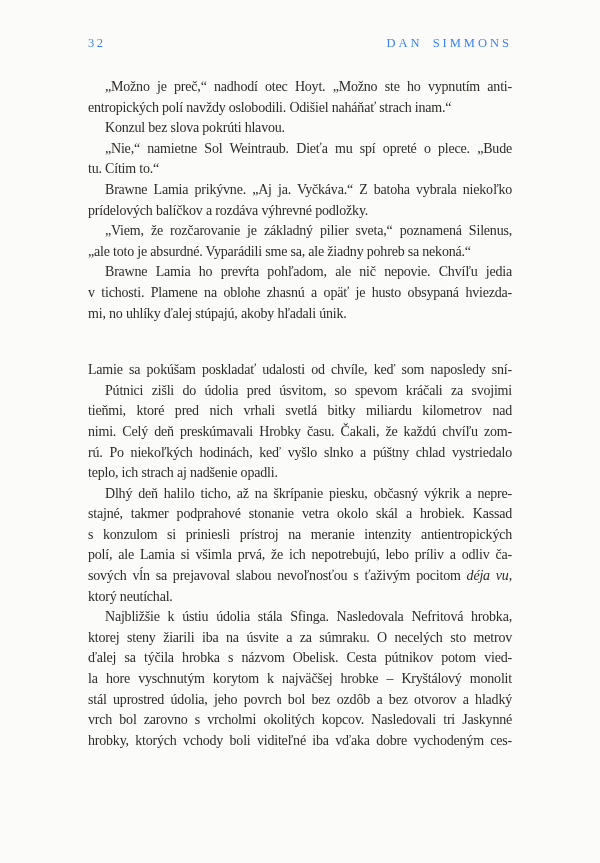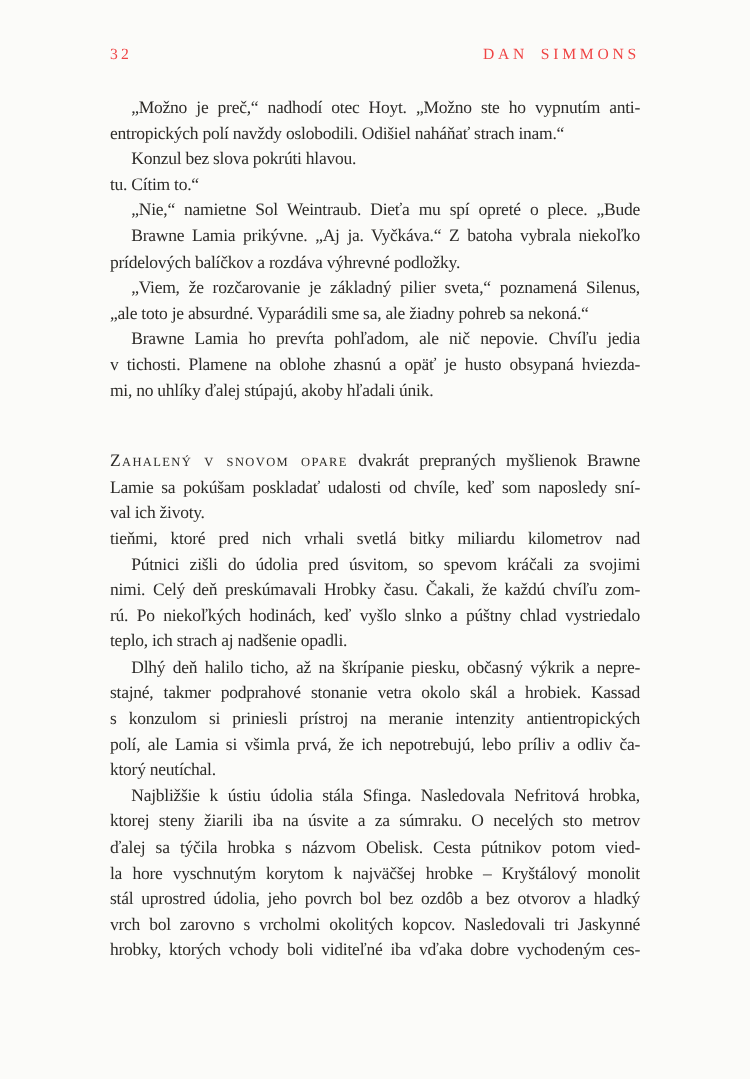--- a/index.html
+++ b/index.html
@@ -20,21 +20,21 @@
     height: 863px;
     padding: 36px 88px 0 88px;
     background: #fbfbf9;
   }
   .running-head {
     display: flex;
     justify-content: space-between;
     align-items: baseline;
     font-size: 12.5px;
     line-height: 14px;
-    color: #ef4444;
+    color: #3b82f6;
   }
   .page-num {
     letter-spacing: 2.5px;
   }
   .author {
     letter-spacing: 3px;
     word-spacing: 4px;
   }
   .body-text {
     margin-top: 27px;
@@ -72,53 +72,52 @@
   </div>
   <main class="body-text">
       <div class="para">
         <div class="line full indent" style="word-spacing: 4.03437px;"><span class="inner"><span>„Možno je preč,“ nadhodí otec Hoyt. „Možno ste ho vypnutím anti-</span></span></div>
         <div class="line"><span class="inner"><span>entropických polí navždy oslobodili. Odišiel naháňať strach inam.“</span></span></div>
       </div>
       <div class="para">
         <div class="line indent"><span class="inner"><span>Konzul bez slova pokrúti hlavou.</span></span></div>
       </div>
       <div class="para">
+        <div class="line full indent" style="word-spacing: 4.02344px;"><span class="inner"><span>„Nie,“ namietne Sol Weintraub. Dieťa mu spí opreté o plece. „Bude</span></span></div>
         <div class="line"><span class="inner"><span>tu. Cítim to.“</span></span></div>
-        <div class="line full indent" style="word-spacing: 4.02344px;"><span class="inner"><span>„Nie,“ namietne Sol Weintraub. Dieťa mu spí opreté o plece. „Bude</span></span></div>
       </div>
       <div class="para">
         <div class="line full indent" style="word-spacing: 2.89062px; text-align: center;"><span class="inner"><span>Brawne Lamia prikývne. „Aj ja. Vyčkáva.“ Z batoha vybrala niekoľko</span></span></div>
         <div class="line"><span class="inner"><span>prídelových balíčkov a rozdáva výhrevné podložky.</span></span></div>
       </div>
       <div class="para">
         <div class="line full indent" style="word-spacing: 3.8457px;"><span class="inner"><span>„Viem, že rozčarovanie je základný pilier sveta,“ poznamená Silenus,</span></span></div>
         <div class="line"><span class="inner"><span>„ale toto je absurdné. Vyparádili sme sa, ale žiadny pohreb sa nekoná.“</span></span></div>
       </div>
       <div class="para">
         <div class="line full indent" style="word-spacing: 5.05556px;"><span class="inner"><span>Brawne Lamia ho prevŕta pohľadom, ale nič nepovie. Chvíľu jedia</span></span></div>
         <div class="line full" style="word-spacing: 3.22301px;"><span class="inner"><span>v tichosti. Plamene na oblohe zhasnú a opäť je husto obsypaná hviezda-</span></span></div>
         <div class="line"><span class="inner"><span>mi, no uhlíky ďalej stúpajú, akoby hľadali únik.</span></span></div>
       </div>
       <div class="para section-start">
-        <div class="line full" style="word-spacing: 5.03795px;"><span class="inner"><span class="sc">Zahalený v snovom opare</span><span> dvakrát prepraných myšlienok Brawne</span></span></div>
         <div class="line full" style="word-spacing: 2.96719px;"><span class="inner"><span>Lamie sa pokúšam poskladať udalosti od chvíle, keď som naposledy sní-</span></span></div>
-        <div class="line"><span class="inner"><span>val ich životy.</span></span></div>
       </div>
       <div class="para">
+        <div class="line full indent" style="word-spacing: 5.11875px;"><span class="inner"><span>Pútnici zišli do údolia pred úsvitom, so spevom kráčali za svojimi</span></span></div>
         <div class="line full" style="word-spacing: 7.30035px;"><span class="inner"><span>tieňmi, ktoré pred nich vrhali svetlá bitky miliardu kilometrov nad</span></span></div>
-        <div class="line full indent" style="word-spacing: 5.11875px;"><span class="inner"><span>Pútnici zišli do údolia pred úsvitom, so spevom kráčali za svojimi</span></span></div>
         <div class="line full" style="word-spacing: 2.89375px;"><span class="inner"><span>nimi. Celý deň preskúmavali Hrobky času. Čakali, že každú chvíľu zom-</span></span></div>
         <div class="line full" style="word-spacing: 3.52031px;"><span class="inner"><span>rú. Po niekoľkých hodinách, keď vyšlo slnko a púštny chlad vystriedalo</span></span></div>
         <div class="line"><span class="inner"><span>teplo, ich strach aj nadšenie opadli.</span></span></div>
       </div>
       <div class="para">
         <div class="line full indent" style="word-spacing: 2.68182px;"><span class="inner"><span>Dlhý deň halilo ticho, až na škrípanie piesku, občasný výkrik a nepre-</span></span></div>
         <div class="line full" style="word-spacing: 4.79861px; text-align: center;"><span class="inner"><span>stajné, takmer podprahové stonanie vetra okolo skál a hrobiek. Kassad</span></span></div>
         <div class="line full" style="word-spacing: 6.44141px;"><span class="inner"><span>s konzulom si priniesli prístroj na meranie intenzity antientropických</span></span></div>
         <div class="line full" style="word-spacing: 2.66707px;"><span class="inner"><span>polí, ale Lamia si všimla prvá, že ich nepotrebujú, lebo príliv a odliv ča-</span></span></div>
+        <div class="line full" style="word-spacing: 2.64531px;"><span class="inner"><span>sových vĺn sa prejavoval slabou nevoľnosťou s ťaživým pocitom </span><span class="it">déja vu</span><span>,</span></span></div>
         <div class="line"><span class="inner"><span>ktorý neutíchal.</span></span></div>
       </div>
       <div class="para">
         <div class="line full indent" style="word-spacing: 4.48633px;"><span class="inner"><span>Najbližšie k ústiu údolia stála Sfinga. Nasledovala Nefritová hrobka,</span></span></div>
         <div class="line full" style="word-spacing: 4.26432px;"><span class="inner"><span>ktorej steny žiarili iba na úsvite a za súmraku. O necelých sto metrov</span></span></div>
         <div class="line full" style="word-spacing: 4.925px;"><span class="inner"><span>ďalej sa týčila hrobka s názvom Obelisk. Cesta pútnikov potom vied-</span></span></div>
         <div class="line full" style="word-spacing: 4.89931px;"><span class="inner"><span>la hore vyschnutým korytom k najväčšej hrobke – Kryštálový monolit</span></span></div>
         <div class="line full" style="word-spacing: 3.11328px;"><span class="inner"><span>stál uprostred údolia, jeho povrch bol bez ozdôb a bez otvorov a hladký</span></span></div>
         <div class="line full" style="word-spacing: 3.92535px; text-align: right;"><span class="inner"><span>vrch bol zarovno s vrcholmi okolitých kopcov. Nasledovali tri Jaskynné</span></span></div>
         <div class="line full" style="word-spacing: 3.13194px;"><span class="inner"><span>hrobky, ktorých vchody boli viditeľné iba vďaka dobre vychodeným ces-</span></span></div>

